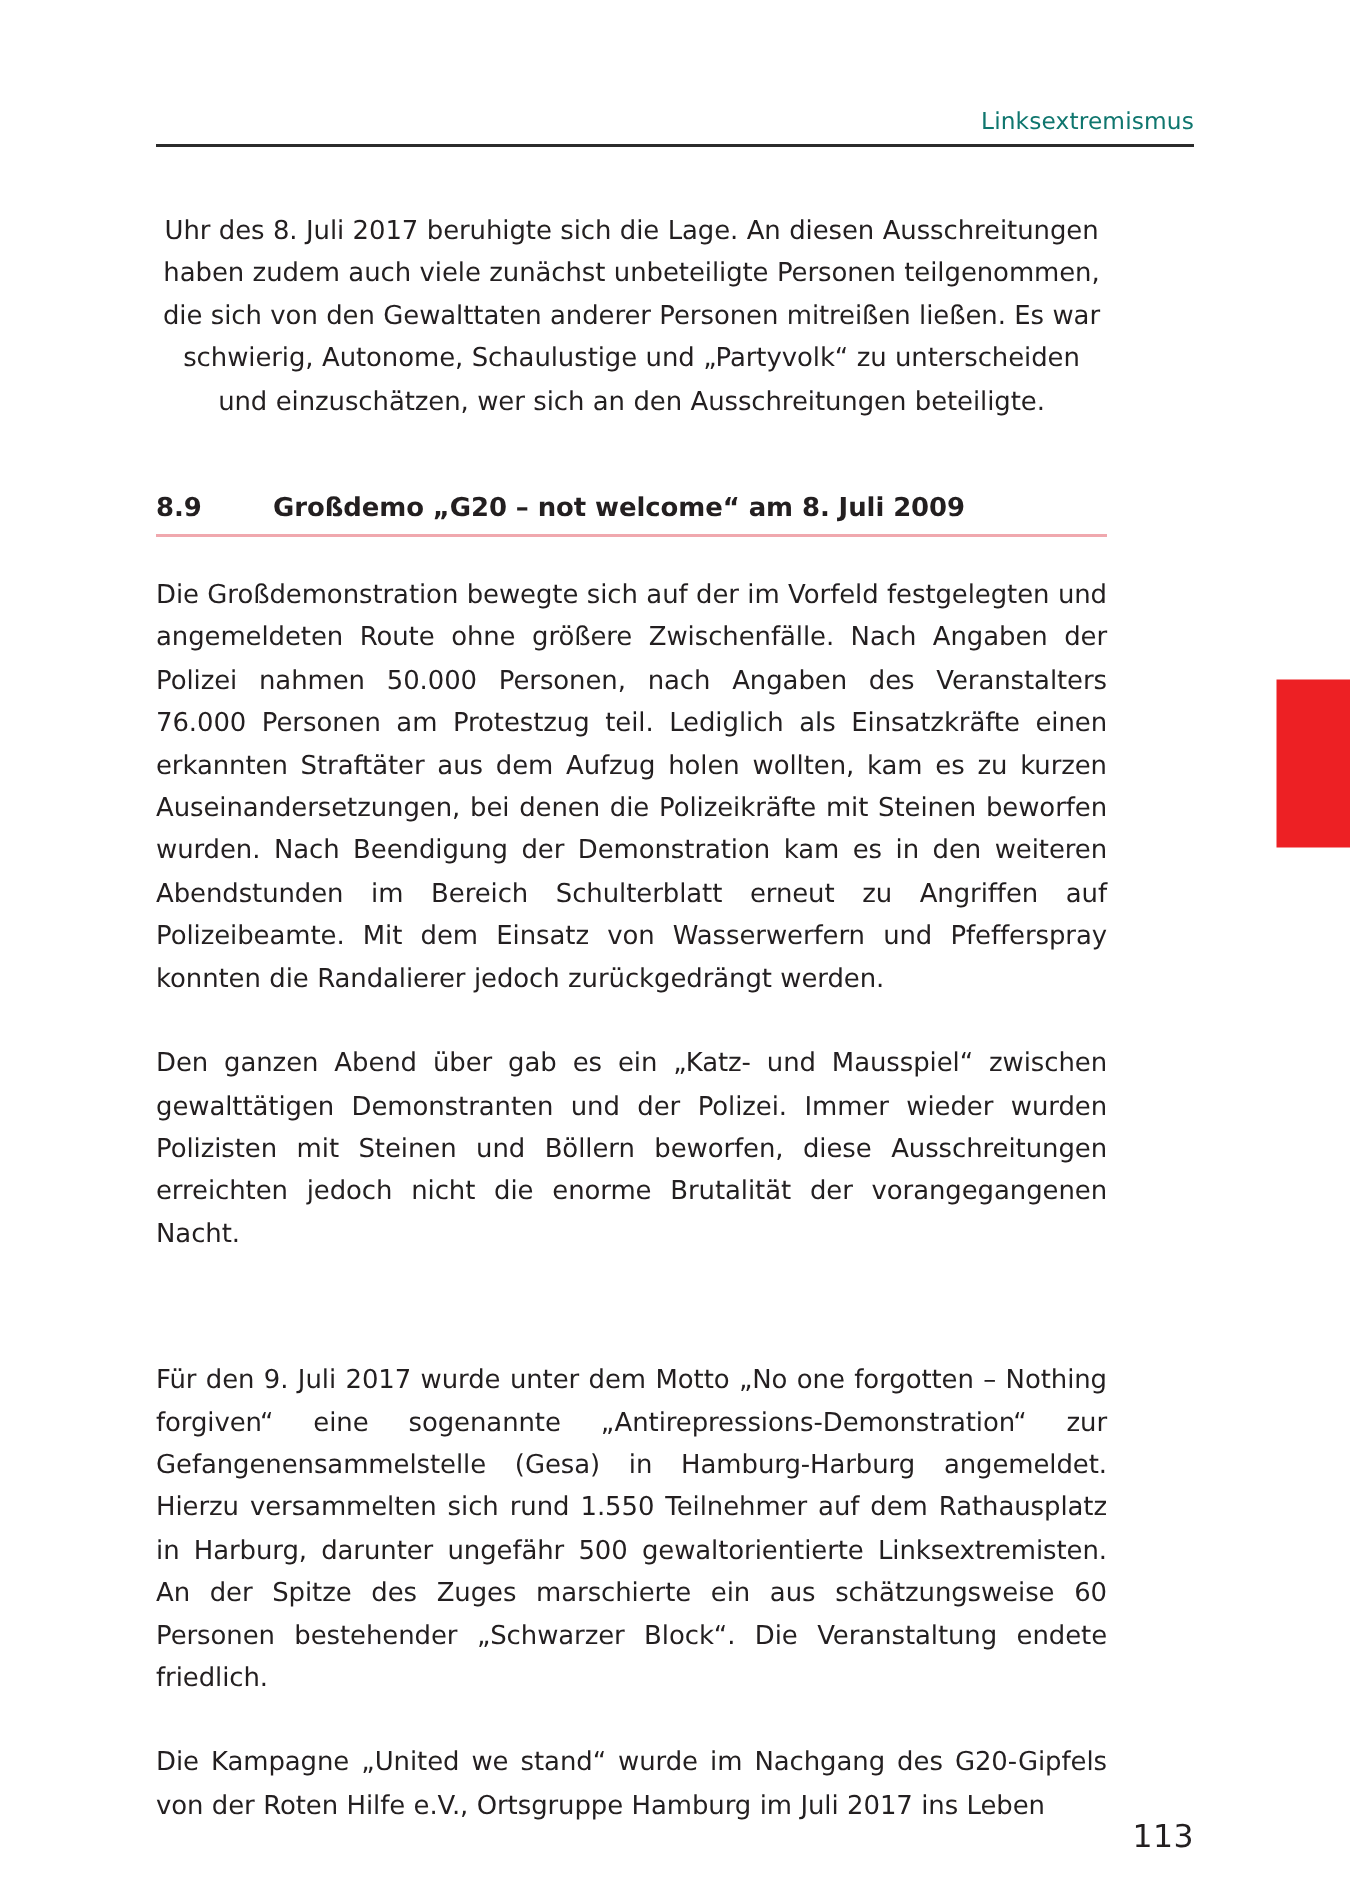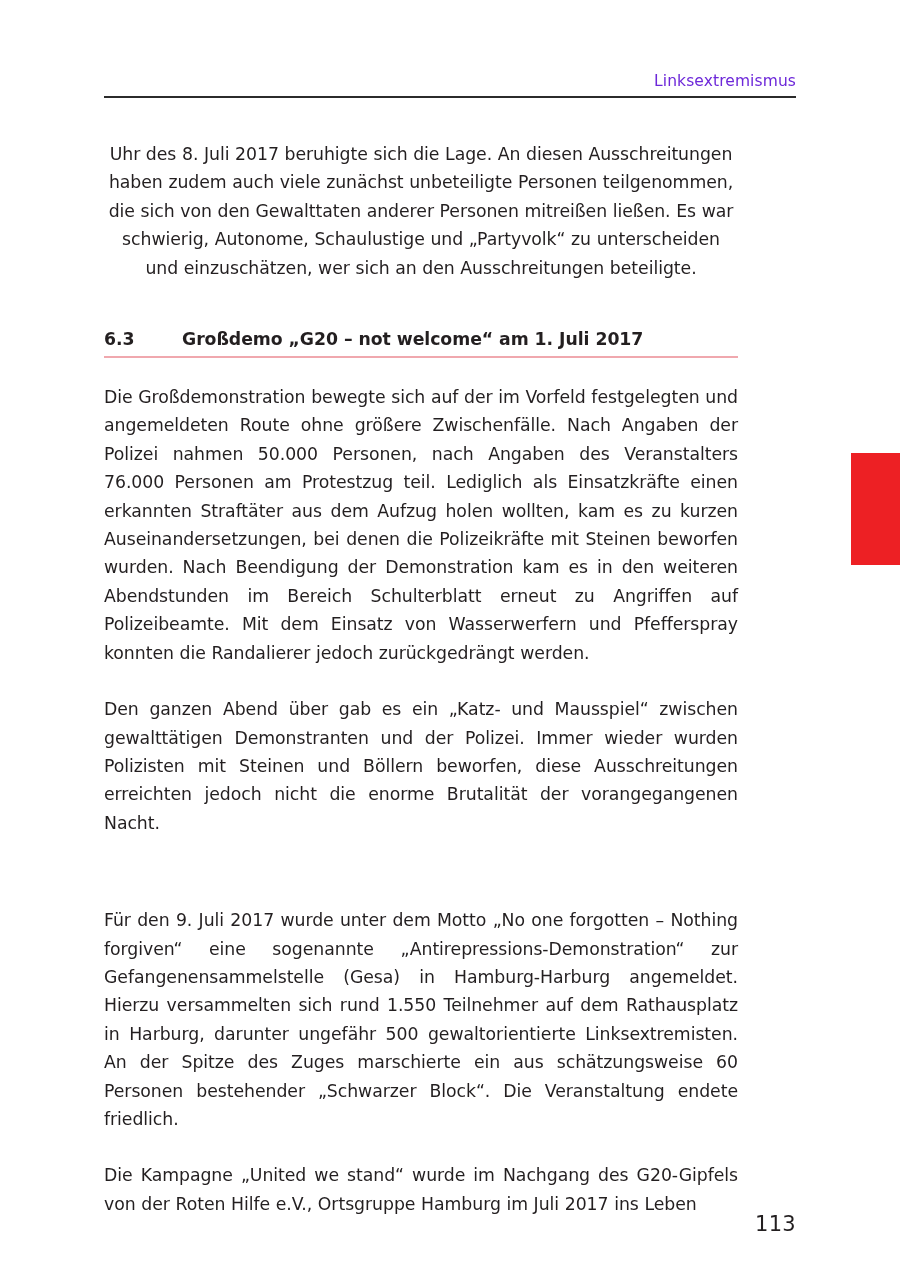--- a/index.html
+++ b/index.html
@@ -24,21 +24,21 @@
   
   .header-zone {
     position: absolute;
     left: 104px;
     top: 72px;
     width: 692px;
   }
   .header-title {
     font-size: 15.5px;
     letter-spacing: 0.1px;
-    color: #6d28d9;
+    color: #0f766e;
     text-align: right;
     line-height: 1.2;
     padding-bottom: 5px;
   }
   .header-rule {
     height: 2px;
     background: #2b2b2b;
     width: 100%;
   }
 
@@ -127,22 +127,22 @@
   <div class="edge-tab"></div>
 
   <div class="content">
 
     <p class="para ragged">Uhr des 8. Juli 2017 beruhigte sich die Lage. An diesen Ausschreitungen haben zudem auch viele zunächst unbeteiligte Personen teilgenommen, die sich von den Gewalttaten anderer Personen mitreißen ließen. Es war schwierig, Autonome, Schaulustige und „Partyvolk“ zu unterscheiden und einzuschätzen, wer sich an den Ausschreitungen beteiligte.</p>
 
     <div class="gap-after-intro"></div>
 
     <div class="heading-block">
       <div class="heading-row">
-        <span class="heading-num">6.3</span>
-        <span class="heading-text">Großdemo „G20 – not welcome“ am 1. Juli 2017</span>
+        <span class="heading-num">8.9</span>
+        <span class="heading-text">Großdemo „G20 – not welcome“ am 8. Juli 2009</span>
       </div>
       <div class="heading-rule"></div>
     </div>
 
     <div class="gap-after-heading"></div>
 
     <p class="para justify">Die Großdemonstration bewegte sich auf der im Vorfeld festgelegten und angemeldeten Route ohne größere Zwischenfälle. Nach Angaben der Polizei nahmen 50.000 Personen, nach Angaben des Veranstalters 76.000 Personen am Protestzug teil. Lediglich als Einsatzkräfte einen erkannten Straftäter aus dem Aufzug holen wollten, kam es zu kurzen Auseinandersetzungen, bei denen die Polizeikräfte mit Steinen beworfen wurden. Nach Beendigung der Demonstration kam es in den weiteren Abendstunden im Bereich Schulterblatt erneut zu Angriffen auf Polizeibeamte. Mit dem Einsatz von Wasserwerfern und Pfefferspray konnten die Randalierer jedoch zurückgedrängt werden.</p>
 
     <div class="gap-para"></div>
 

